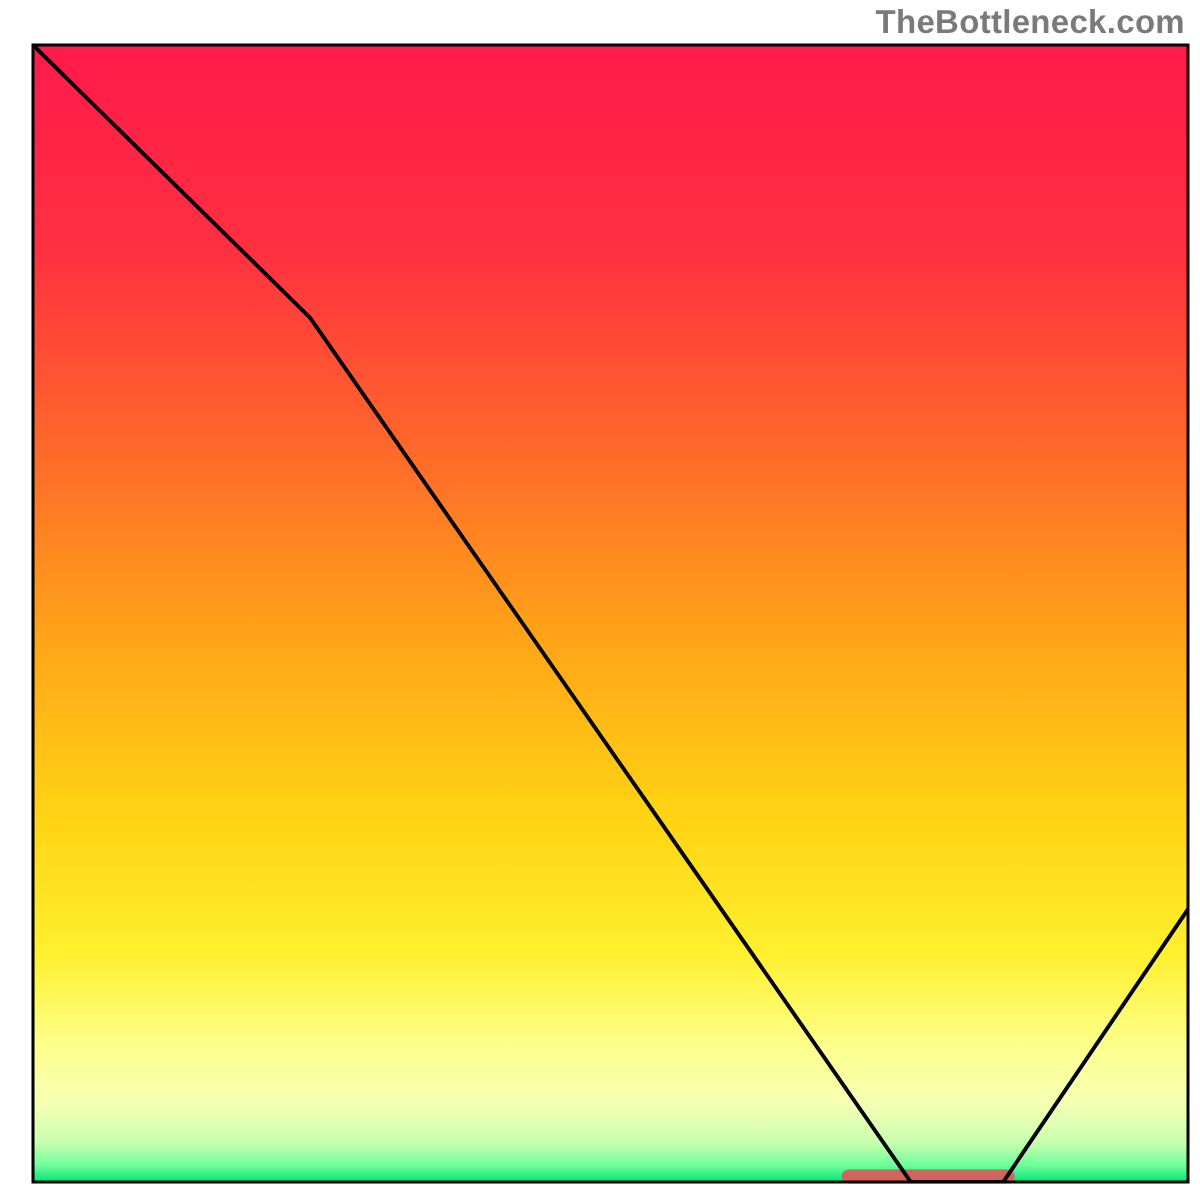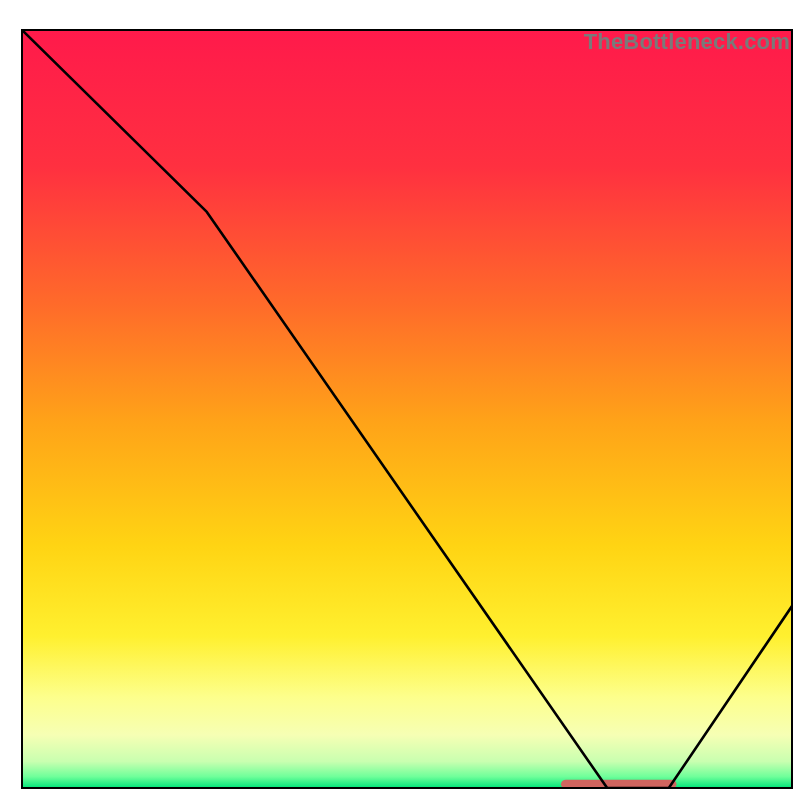--- a/index.html
+++ b/index.html
@@ -18,21 +18,20 @@
   .watermark {
     position: absolute;
     top: 2px;
     right: 10px;
     font-family: Arial, Helvetica, sans-serif;
     font-size: 22px;
     font-weight: 600;
     color: #7a7a7a;
     letter-spacing: 0.2px;
     z-index: 5;
-    margin-top: 27px;
   }
   svg.chart {
     position: absolute;
     inset: 0;
     width: 800px;
     height: 800px;
     display: block;
   }
 </style>
 </head>

